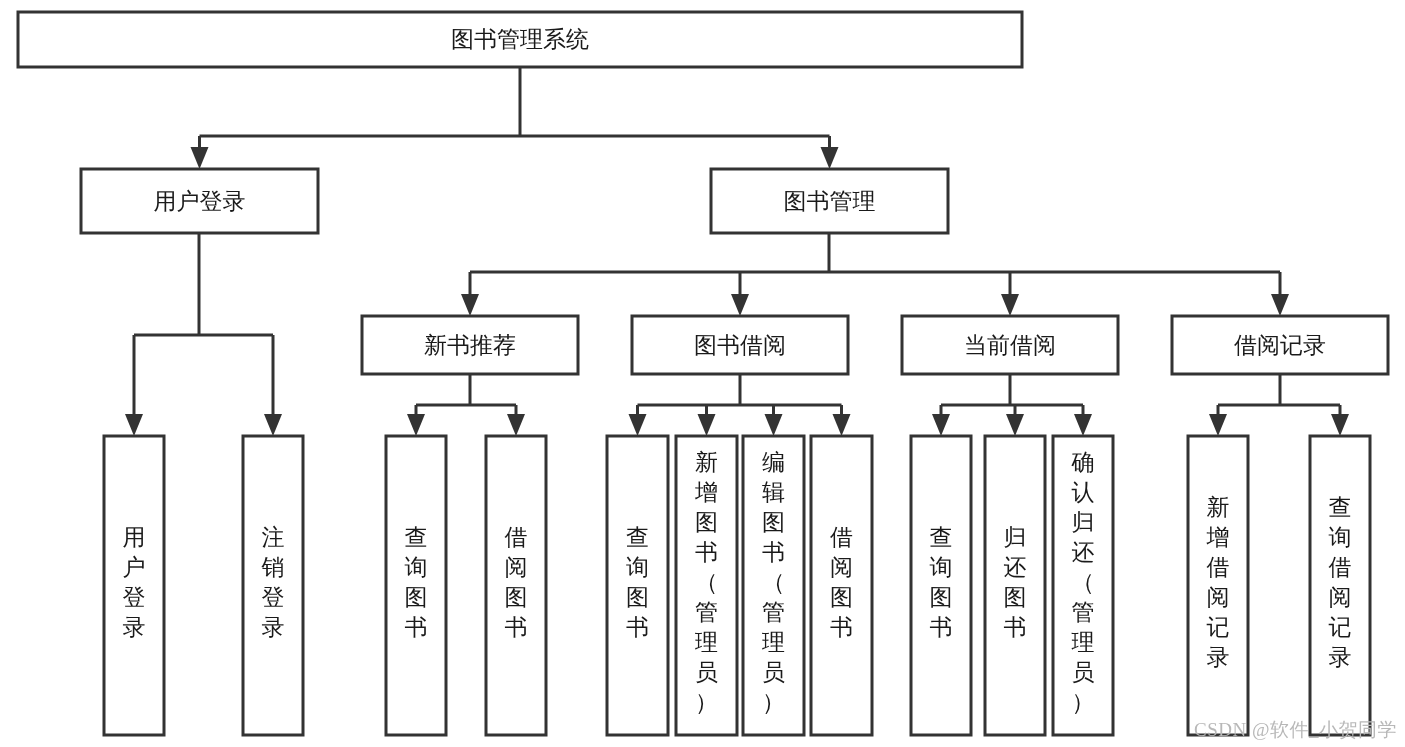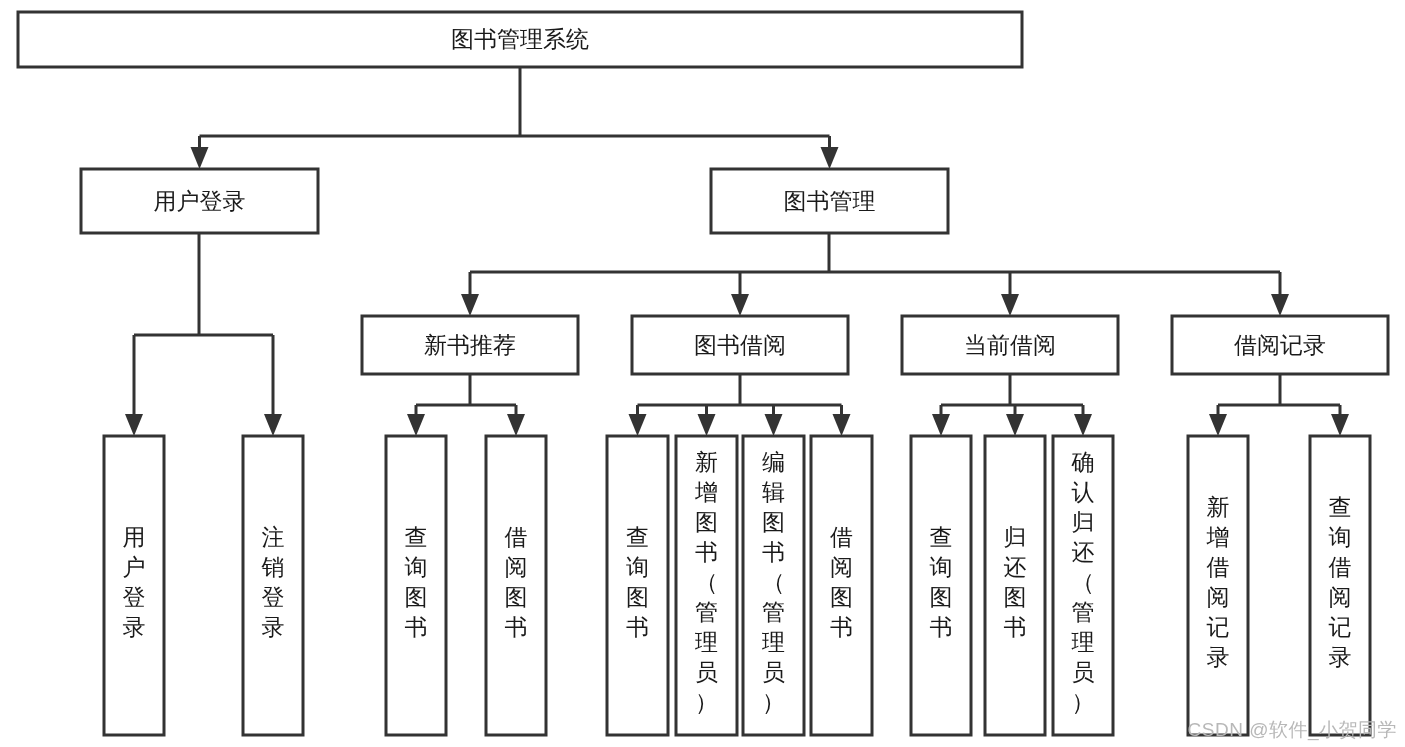--- a/index.html
+++ b/index.html
@@ -46,21 +46,21 @@
     stroke-linecap: butt;
   }
   .arrow-head {
     fill: #333333;
     stroke: none;
   }
   .watermark {
     position: absolute;
     right: 8px;
     bottom: 4px;
-    font-family: Liberation Sans, sans-serif;
+    font-family: Liberation Serif, serif;
     font-size: 19px;
     color: #b8b8b8;
     white-space: nowrap;
     letter-spacing: 0.5px;
     pointer-events: none;
   }
 </style>
 </head>
 <body>
 

